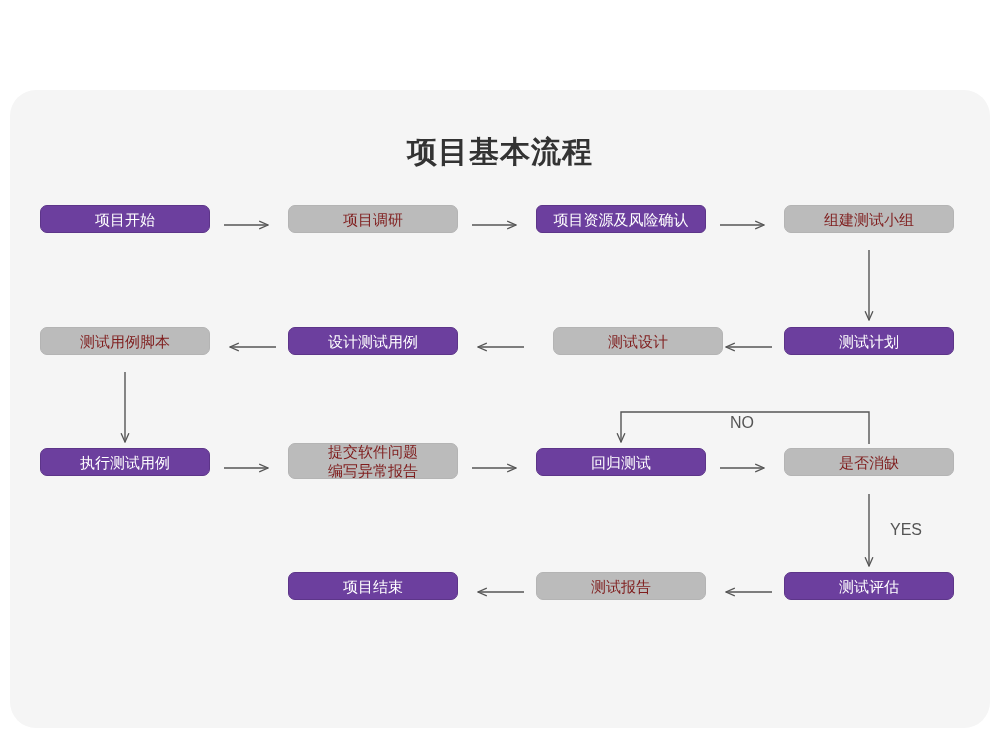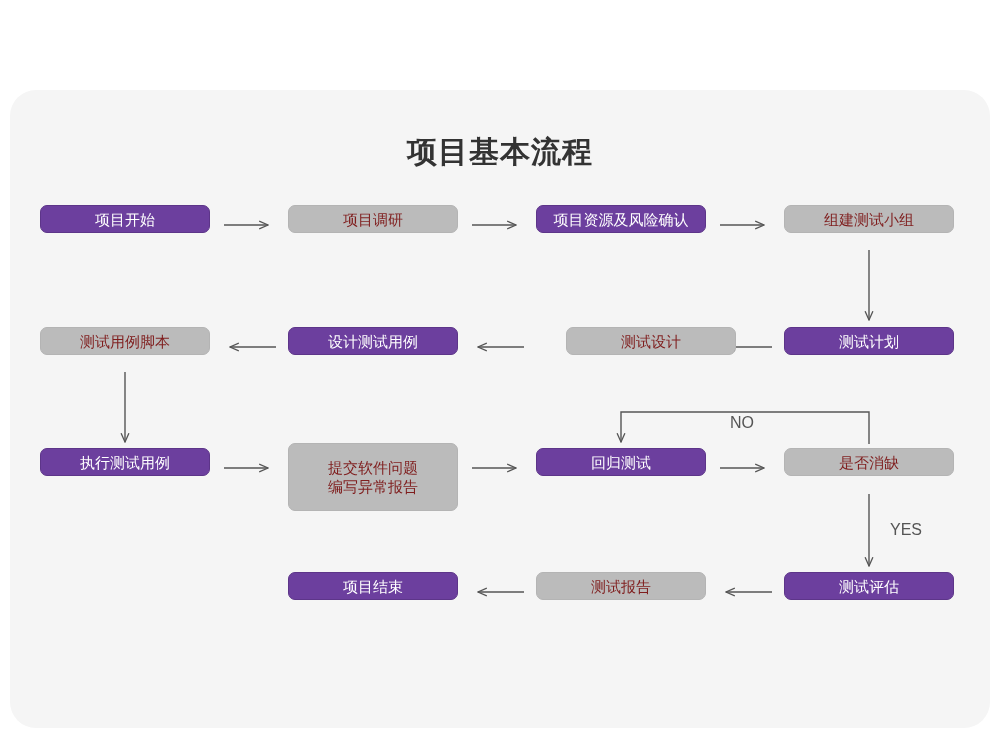--- a/index.html
+++ b/index.html
@@ -117,44 +117,44 @@
     <line x1="524" y1="592" x2="478" y2="592"></line>
   </g>
 </svg>
 
 <div class="node purple" style="left:40px; top:205px;">
   <span class="label">项目开始</span>
 </div>
 <div class="node gray" style="left:288px; top:205px;">
   <span class="label">项目调研</span>
 </div>
-<div class="node purple" style="left:536px; top:205px;">
+<div class="node purple" style="left:536px; top:205px;border-radius:6px;">
   <span class="label">项目资源及风险确认</span>
 </div>
 <div class="node gray" style="left:784px; top:205px;">
   <span class="label">组建测试小组</span>
 </div>
 
 <div class="node gray" style="left:40px; top:327px;">
   <span class="label">测试用例脚本</span>
 </div>
 <div class="node purple" style="left:288px; top:327px;">
   <span class="label">设计测试用例</span>
 </div>
-<div class="node gray" style="left:566px; top:327px;">
+<div class="node gray" style="left:553px; top:327px;">
   <span class="label">测试设计</span>
 </div>
 <div class="node purple" style="left:784px; top:327px;">
   <span class="label">测试计划</span>
 </div>
 
 <div class="node purple" style="left:40px; top:448px;">
   <span class="label">执行测试用例</span>
 </div>
-<div class="node gray two-line" style="left:288px; top:443px; height:68px;">
+<div class="node gray two-line" style="left:288px; top:443px; height:36px;">
   <span class="label">提交软件问题
 编写异常报告</span>
 </div>
 <div class="node purple" style="left:536px; top:448px;">
   <span class="label">回归测试</span>
 </div>
 <div class="node gray" style="left:784px; top:448px;">
   <span class="label">是否消缺</span>
 </div>
 

